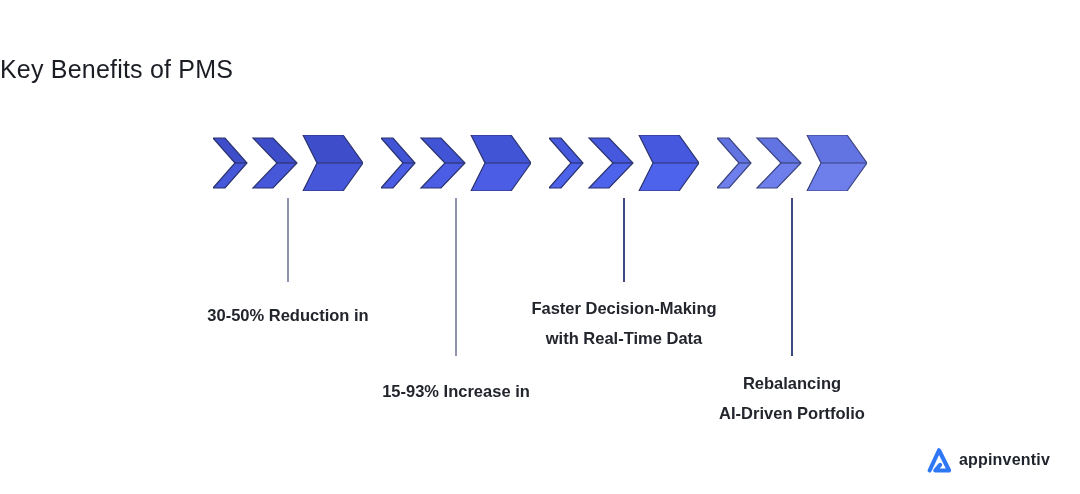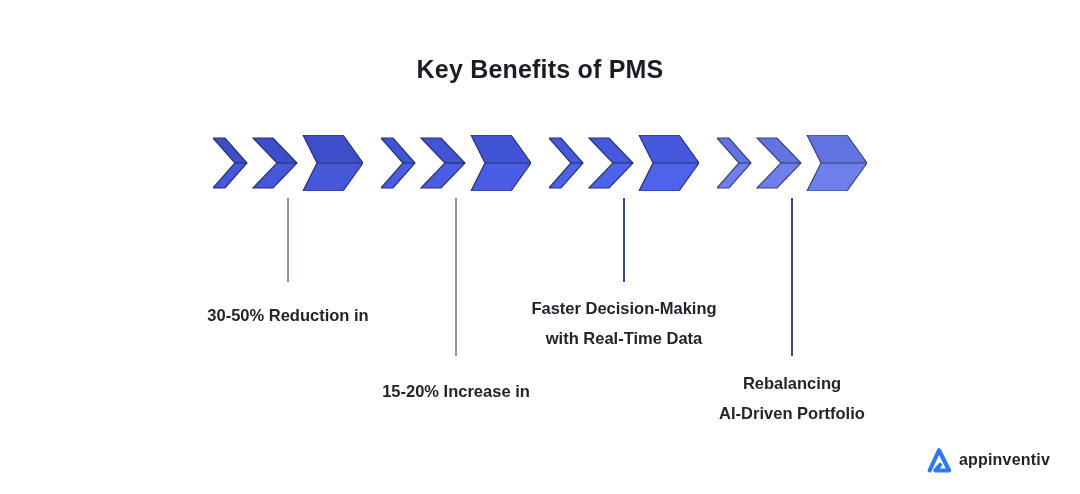--- a/index.html
+++ b/index.html
@@ -6,23 +6,23 @@
   #canvas{
     position:relative;
     width:1080px;height:494px;
     background:#ffffff;
     font-family:"Liberation Sans", sans-serif;
     overflow:hidden;
   }
   .title{
     position:absolute;
     top:55px;left:0;width:1080px;
-    text-align:center;
+    text-align:left;
     font-size:25px;
-    font-weight:700;
+    font-weight:400;
     color:#1b1d24;
     letter-spacing:.2px;
   }
   .arrow-group{
     position:absolute;
     top:135px;
     width:150px;height:56px;
   }
   .connector{
     position:absolute;
@@ -82,21 +82,21 @@
           <polygon points="64,28 84,28 60,53 40,53" fill="#4a5de4"></polygon>
           <line x1="64" y1="28" x2="84" y2="28" stroke="#2a336e" stroke-width="1.2"></line>
           <polygon points="40,3 60,3 84,28 60,53 40,53 64,28" fill="none" stroke="#2a336e" stroke-width="1.2"></polygon>
           <polygon points="90,0 130,0 150,28 104,28" fill="#4254d6"></polygon>
           <polygon points="104,28 150,28 130,56 90,56" fill="#4a5de4"></polygon>
           <line x1="104" y1="28" x2="150" y2="28" stroke="#2a336e" stroke-width="1.2"></line>
           <polygon points="90,0 130,0 150,28 130,56 90,56 104,28" fill="none" stroke="#2a336e" stroke-width="1.2"></polygon>
         </svg></div>
       <div class="connector" style="left: 455px; top: 198px; height: 158px; background: rgb(143, 147, 172);"></div>
       <div class="benefit-label" style="left: 316px; top: 376px;">
-        <div>15-20% Increase in</div>
+        <div>15-93% Increase in</div>
       </div>
       <div class="arrow-group" style="left: 549px;"><svg width="150" height="56" viewBox="0 0 150 56">
           <polygon points="0,3 12,3 34,28 22,28" fill="#4659de"></polygon>
           <polygon points="22,28 34,28 12,53 0,53" fill="#4e63ec"></polygon>
           <line x1="22" y1="28" x2="34" y2="28" stroke="#2a336e" stroke-width="1.2"></line>
           <polygon points="0,3 12,3 34,28 12,53 0,53 22,28" fill="none" stroke="#2a336e" stroke-width="1.2"></polygon>
           <polygon points="40,3 60,3 84,28 64,28" fill="#4659de"></polygon>
           <polygon points="64,28 84,28 60,53 40,53" fill="#4e63ec"></polygon>
           <line x1="64" y1="28" x2="84" y2="28" stroke="#2a336e" stroke-width="1.2"></line>
           <polygon points="40,3 60,3 84,28 60,53 40,53 64,28" fill="none" stroke="#2a336e" stroke-width="1.2"></polygon>

